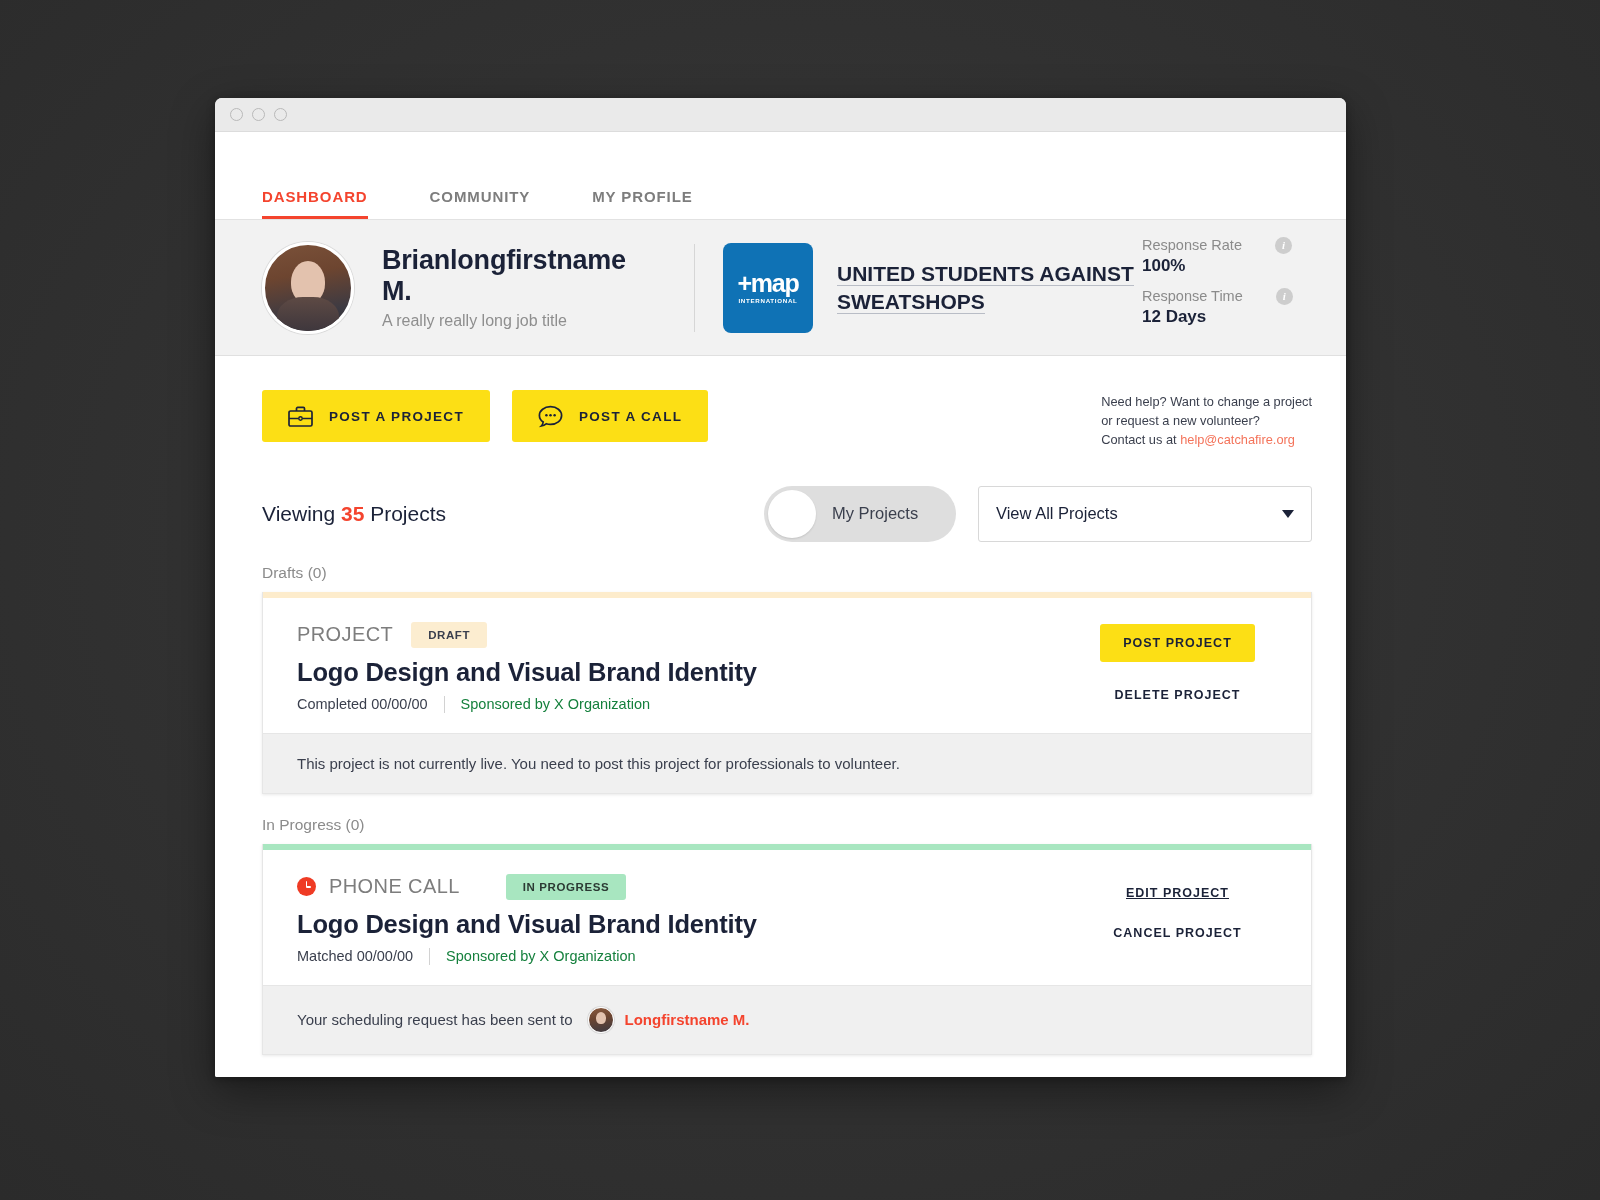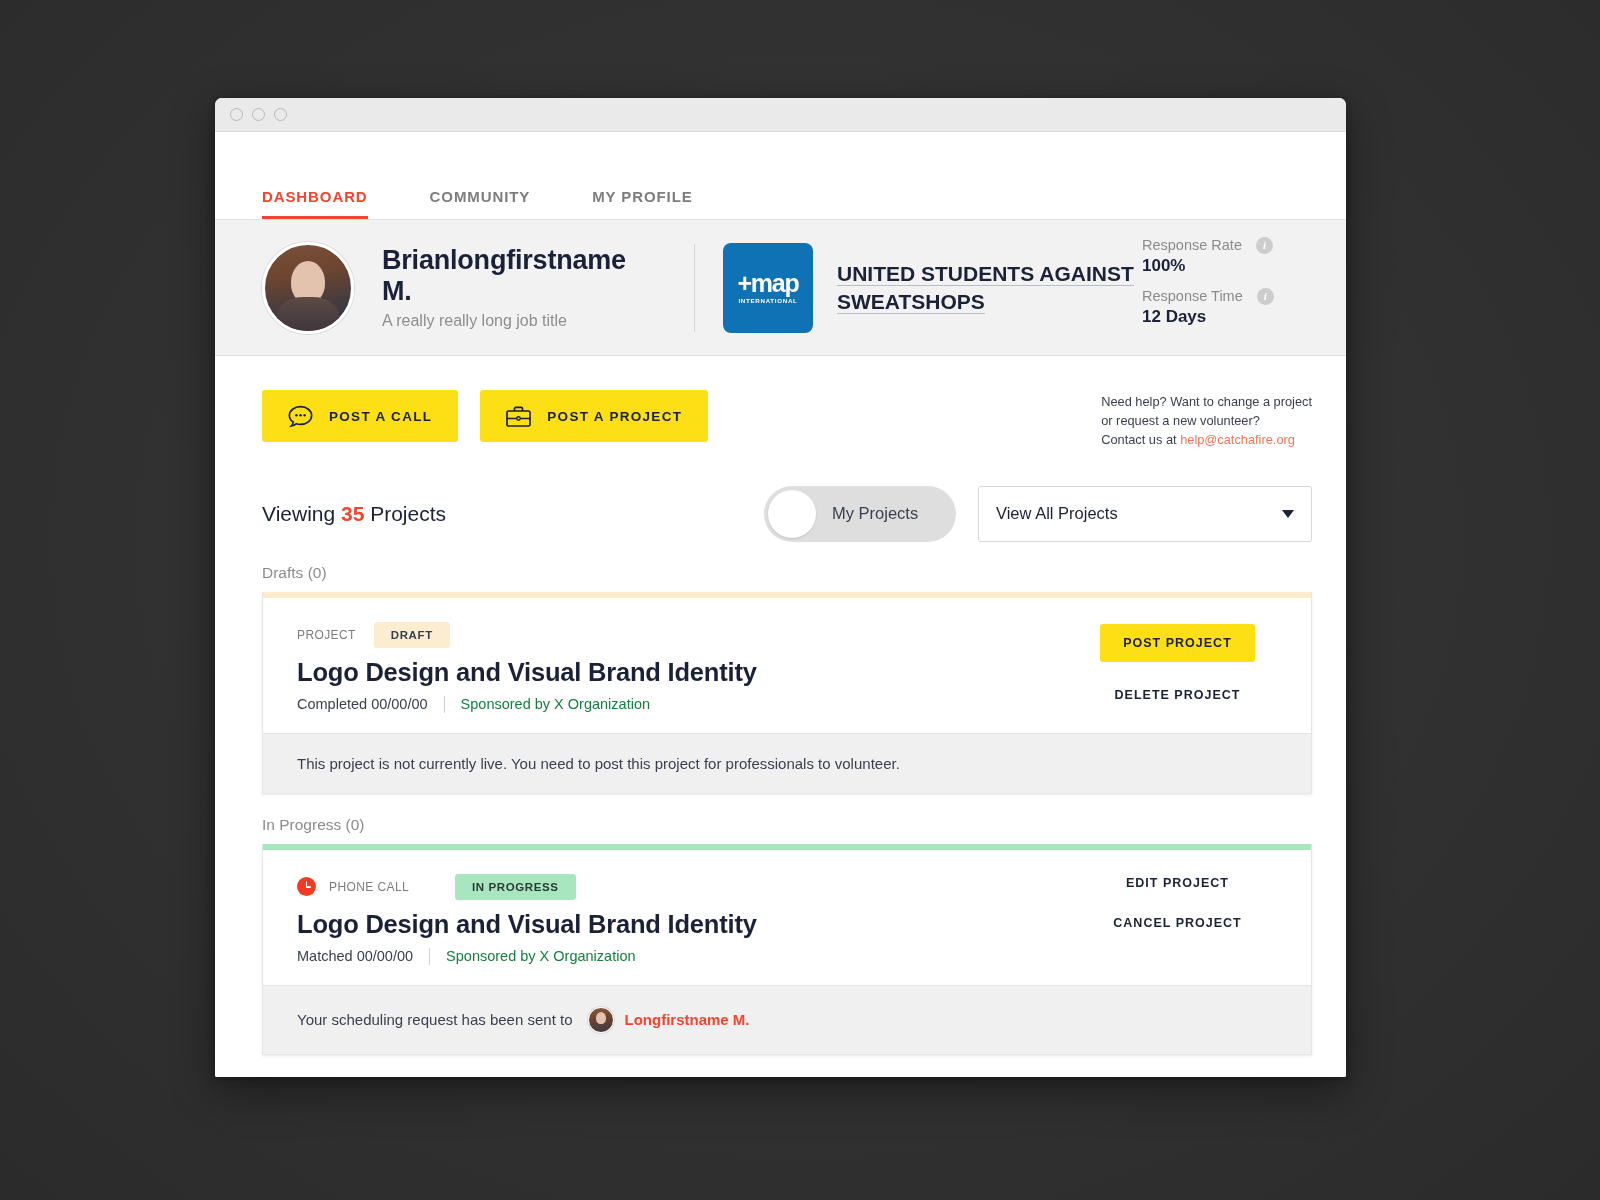--- a/index.html
+++ b/index.html
@@ -170,21 +170,21 @@
     font-size: 21px;
     font-weight: bold;
     color: #1b2238;
     line-height: 1.32;
     max-width: 305px;
     cursor: pointer;
   }
   .orgname span { border-bottom: 1px solid #b9bdc6; }
 
   .stats { margin-left: auto; min-width: 170px; }
-  .statrow { display: flex; align-items: flex-start; }
+  .statrow { display: flex; align-items: flex-start; gap: 19px; }
   .statlabel {
     font-size: 14.5px;
     color: #8b8b8b;
   }
   .infoicon {
     width: 17px; height: 17px;
     border-radius: 50%;
     background: #cdcdcd;
     color: #fff;
     font-size: 11px;
@@ -344,21 +344,21 @@
     content:"";
     position:absolute; left:8.5px; top:4px;
     width:1.8px; height:6px; background:#fff; border-radius:1px;
   }
   .clockicon::after {
     content:"";
     position:absolute; left:9px; top:9px;
     width:4.5px; height:1.8px; background:#fff; border-radius:1px;
   }
   .cardtype {
-    font-size: 12px;
+    font-size: 20px;
     color: #7d7d7d;
     letter-spacing: 0.4px;
     margin-right: 18px;
   }
   .badge {
     font-size: 11.5px;
     font-weight: bold;
     letter-spacing: 0.6px;
     padding: 7px 17px;
     border-radius: 3px;
@@ -408,21 +408,21 @@
   }
   .linkaction {
     display: block;
     font-size: 12.5px;
     font-weight: bold;
     letter-spacing: 1px;
     color: #1b2238;
     margin-top: 26px;
     cursor: pointer;
   }
-  .linkaction.first { margin-top: 0; }
+  .linkaction.first { margin-top: 10px; text-decoration: underline; }
 
   .card-foot {
     background: #f0f0f0;
     border-top: 1px solid #e6e6e6;
     padding: 21px 34px;
     font-size: 15px;
     color: #3a3f4d;
     display: flex;
     align-items: center;
   }
@@ -494,38 +494,38 @@
 
           <div class="statrow">
             <div class="statlabel">Response Time</div>
             <div class="infoicon">i</div>
           </div>
           <div class="statvalue">12 Days</div>
         </div>
       </div>
 
       <div class="actionrow">
+        <button class="btn-yellow">
+          <svg width="25" height="21" viewBox="0 0 25 21">
+            <rect x="1" y="5" width="23" height="15" rx="1.6" fill="none" stroke="#1b2238" stroke-width="1.7"></rect>
+            <path d="M8.5 5V2.6c0-.7.5-1.2 1.2-1.2h5.6c.7 0 1.2.5 1.2 1.2V5" fill="none" stroke="#1b2238" stroke-width="1.7"></path>
+            <line x1="1" y1="12.5" x2="24" y2="12.5" stroke="#1b2238" stroke-width="1.5"></line>
+            <circle cx="12.5" cy="12.5" r="1.7" fill="#fcdf15" stroke="#1b2238" stroke-width="1.4"></circle>
+          </svg>
+          <span>POST A PROJECT</span>
+        </button>
+
         <button class="btn-yellow">
           <svg width="25" height="23" viewBox="0 0 25 23">
             <path d="M12.5 1.7C6.3 1.7 1.4 5.6 1.4 10.4c0 2.6 1.5 5 3.8 6.6 -.2 1.6-.9 3-1.9 4 1.9-.3 3.6-1.1 4.9-2.2 1.3.4 2.7.6 4.3.6 6.2 0 11.1-3.9 11.1-8.9S18.7 1.7 12.5 1.7z" fill="none" stroke="#1b2238" stroke-width="1.7"></path>
             <circle cx="8.4" cy="10.3" r="1.25" fill="#1b2238"></circle>
             <circle cx="12.5" cy="10.3" r="1.25" fill="#1b2238"></circle>
             <circle cx="16.6" cy="10.3" r="1.25" fill="#1b2238"></circle>
           </svg>
           <span>POST A CALL</span>
-        </button>
-
-        <button class="btn-yellow">
-          <svg width="25" height="21" viewBox="0 0 25 21">
-            <rect x="1" y="5" width="23" height="15" rx="1.6" fill="none" stroke="#1b2238" stroke-width="1.7"></rect>
-            <path d="M8.5 5V2.6c0-.7.5-1.2 1.2-1.2h5.6c.7 0 1.2.5 1.2 1.2V5" fill="none" stroke="#1b2238" stroke-width="1.7"></path>
-            <line x1="1" y1="12.5" x2="24" y2="12.5" stroke="#1b2238" stroke-width="1.5"></line>
-            <circle cx="12.5" cy="12.5" r="1.7" fill="#fcdf15" stroke="#1b2238" stroke-width="1.4"></circle>
-          </svg>
-          <span>POST A PROJECT</span>
         </button>
 
         <div class="helpbox">
           <div>Need help? Want to change a project</div>
           <div>or request a new volunteer?</div>
           <div>
             <span>Contact us at </span><span class="helplink">help@catchafire.org</span>
           </div>
         </div>
       </div>

